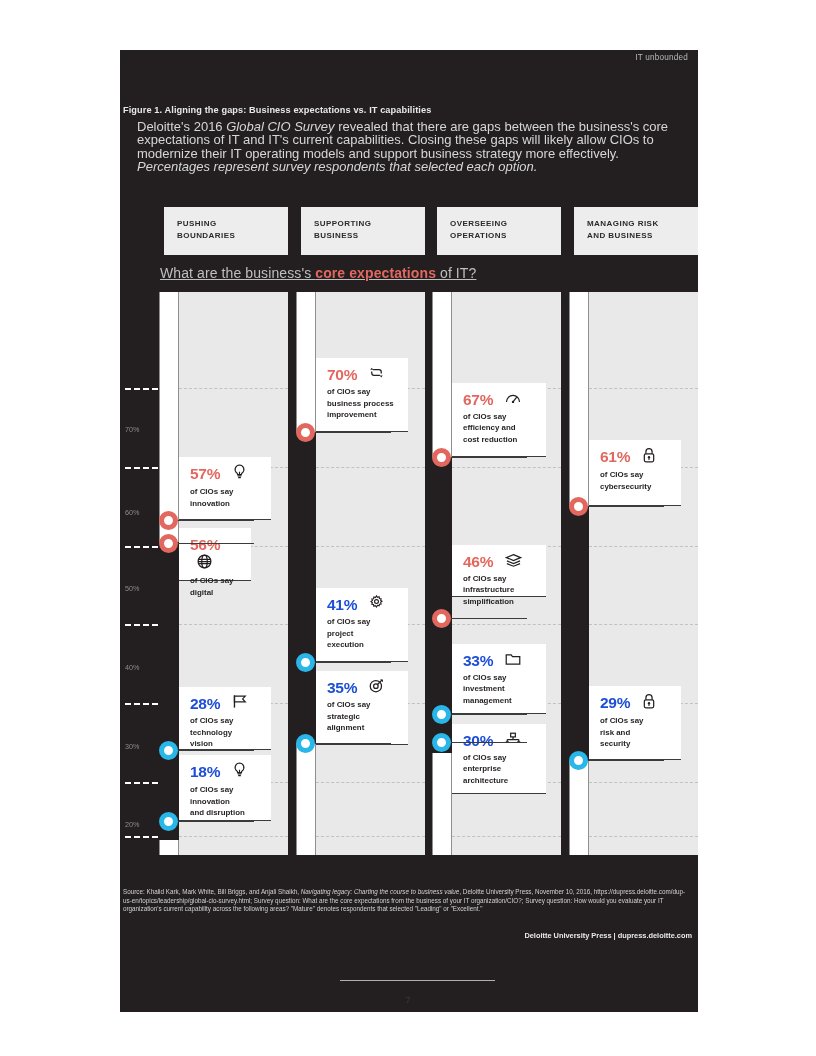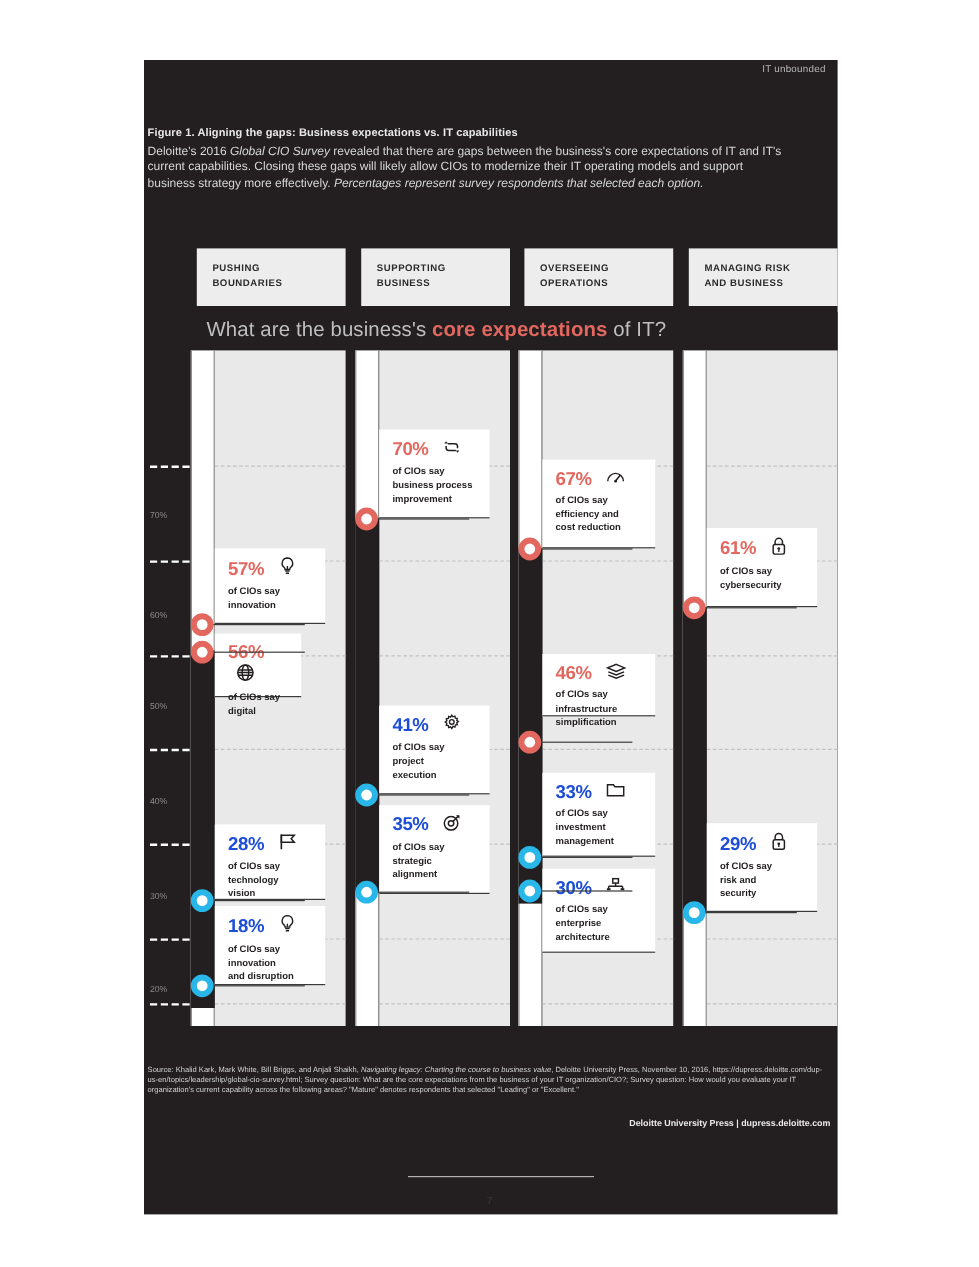--- a/index.html
+++ b/index.html
@@ -6,35 +6,35 @@
   body{width:816px;height:1056px;font-family:"Liberation Sans",sans-serif;-webkit-font-smoothing:antialiased;}
 
   .page{position:relative;width:816px;height:1056px;overflow:hidden;background:#fff;}
 
   
   .panel{position:absolute;left:120px;top:50px;width:578px;height:962px;background:#231f20;}
 
   .running-head{position:absolute;right:10px;top:3px;font-size:8.2px;color:#b9b9b9;letter-spacing:.2px;}
 
   .fig-title{position:absolute;left:3px;top:55px;width:560px;font-size:9.2px;font-weight:bold;color:#e8e8e8;letter-spacing:.1px;}
-  .fig-desc{position:absolute;left:3px;top:70px;width:538px;font-size:10px;line-height:13.4px;color:#d6d6d6;}
+  .fig-desc{position:absolute;left:17px;top:70px;width:538px;font-size:13px;line-height:13.4px;color:#d6d6d6;}
   .fig-desc i{font-style:italic;}
 
   
   .heads{position:absolute;left:44px;top:157px;width:534px;height:48px;}
   .head{position:absolute;top:0;height:48px;background:#ededed;}
   .head span{position:absolute;left:13px;top:11px;font-size:8px;font-weight:bold;color:#2b2b2b;line-height:11.5px;letter-spacing:.45px;}
   .h1{left:0px;width:124px;}
   .h2{left:137px;width:124px;}
   .h3{left:273px;width:124px;}
   .h4{left:410px;width:124px;}
 
   
   .banner{position:absolute;left:0;width:578px;height:32px;background:#231f20;}
-  .banner .txt{position:absolute;left:52px;top:5px;font-size:17px;color:#bfbfbf;font-weight:300;letter-spacing:.1px;white-space:nowrap;}
+  .banner .txt{position:absolute;left:40px;top:5px;font-size:14px;color:#bfbfbf;font-weight:300;letter-spacing:.1px;white-space:nowrap;text-decoration:underline;}
   .banner .hl{font-weight:bold;}
   .banner-top{top:210px;}
   .banner-bot{top:805px;}
   .hl-red{color:#e2685f;}
   .hl-blue{color:#29b6e8;}
 
   
   .plot{position:absolute;left:0px;top:242px;width:578px;height:563px;background:#231f20;}
 
   

